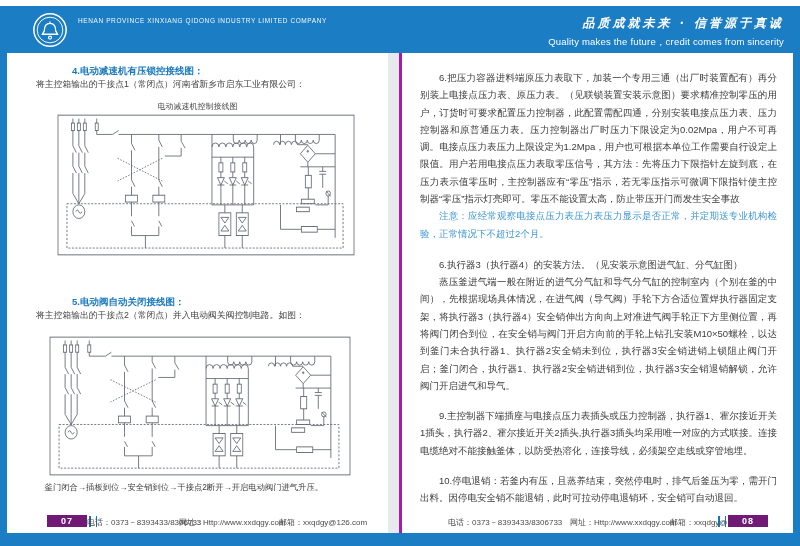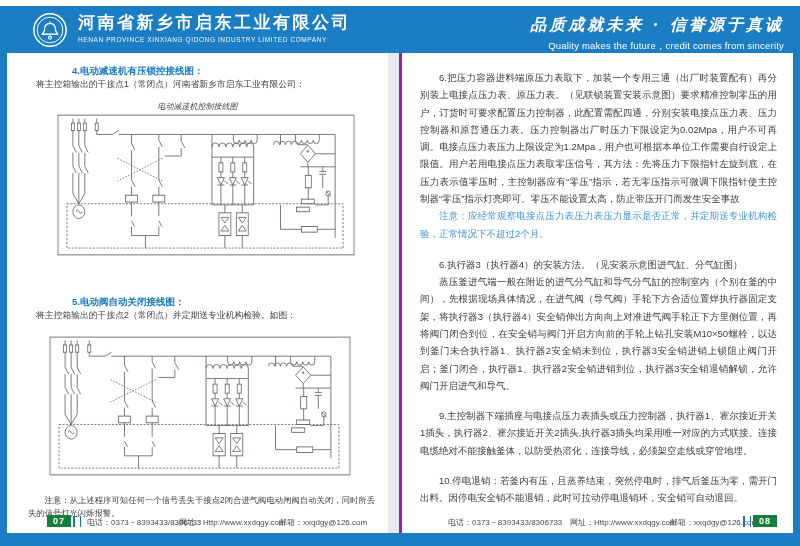--- a/index.html
+++ b/index.html
@@ -10,47 +10,47 @@
   }
   .top-margin{position:absolute;top:0;left:0;right:0;height:6px;background:#ffffff;}
   
   .header{position:absolute;top:6px;left:0;right:0;height:47px;}
   .logo{position:absolute;top:5px;left:31px;width:38px;height:38px;}
   .company{position:absolute;top:8px;left:78px;color:#ffffff;}
   .company-cn{font-size:17px;font-weight:bold;letter-spacing:2.5px;line-height:1.1;}
   .company-en{font-size:6.5px;letter-spacing:0.6px;margin-top:3px;opacity:.95;}
   .slogan{position:absolute;top:9px;right:16px;color:#ffffff;text-align:right;}
   .slogan-cn{font-family:"DejaVu Serif",serif;font-style:italic;font-weight:bold;
-    font-size:16px;letter-spacing:3px;}
+    font-size:12px;letter-spacing:3px;}
   .slogan-en{font-size:9.5px;margin-top:4px;letter-spacing:0.2px;text-align:right;}
   
   .content{position:absolute;top:53px;left:7px;right:7px;bottom:13px;background:#e7eaec;}
   .page{position:absolute;top:0;bottom:0;background:#ffffff;}
   .page-left{left:0;width:381px;}
   .page-right{right:0;width:391px;border-left:3px solid #a21caf;}
   
   .sec-title{position:absolute;left:29px;font-size:9.5px;font-weight:bold;color:#1a79bf;margin-left:36px;}
   .sec-intro{position:absolute;left:29px;right:12px;font-size:8.8px;color:#3c3c3c;}
-  .diag-title{position:absolute;left:0;right:0;text-align:center;font-size:8px;color:#4a4a4a;font-style:italic;}
+  .diag-title{position:absolute;left:0;right:0;text-align:center;font-size:8px;color:#4a4a4a;}
   .diagram{position:absolute;border:0;}
   .diagram svg{display:block;width:100%;height:100%;}
   .note{position:absolute;font-size:8.3px;line-height:1.6;color:#3c3c3c;
     text-align:justify;text-indent:2em;}
   
   .rp-text{position:absolute;top:16px;left:18px;right:16px;font-size:9.5px;
     line-height:1.82;color:#3b3b3b;text-align:justify;}
   .rp-text p{margin:0 0 13px 0;text-indent:2em;}
   .rp-text p.tight{margin-bottom:0;}
   .rp-text p.note-blue{color:#3f97d0;margin-bottom:14px;}
   
   .footer{position:absolute;bottom:2px;left:0;right:0;height:16px;
     font-size:8px;color:#4a4a4a;}
   .f-item{position:absolute;top:2px;white-space:nowrap;}
-  .pageno{display:inline-block;background:#15803d;color:#ffffff;font-weight:bold;
-    font-size:9px;padding:1px 6px;letter-spacing:1px;}
+  .pageno{display:inline-block;background:#701a75;color:#ffffff;font-weight:bold;
+    font-size:9px;padding:1px 14px;letter-spacing:1px;}
   .bars{display:inline-block;width:5px;height:11px;vertical-align:middle;
     border-left:2px solid #1673b9;border-right:1px solid #1673b9;margin:0 2px;}
   .hidden-defs{position:absolute;width:0;height:0;overflow:hidden;}
 </style>
 </head>
 <body>
 
 <svg class="hidden-defs" aria-hidden="true">
   <defs>
     <symbol id="circuit" viewBox="0 0 600 250">
@@ -143,21 +143,20 @@
       <svg viewBox="0 0 40 40">
         <g fill="none" stroke="#ffffff">
           <circle cx="20" cy="20" r="17" stroke-width="1.6"></circle>
           <circle cx="20" cy="20" r="13.5" stroke-width="1"></circle>
           <path stroke-width="1.4" d="M20 11 v2 M20 13 c4 0 6 3.5 6 8 l2 3.5 H12 l2 -3.5 c0 -4.5 2 -8 6 -8 Z"></path>
           <circle cx="20" cy="28" r="1.6" stroke-width="1.2"></circle>
         </g>
       </svg>
     </div>
     <div class="company">
-      <div class="company-cn">河南省新乡市启东工业有限公司</div>
       <div class="company-en">HENAN PROVINCE XINXIANG QIDONG INDUSTRY LIMITED COMPANY</div>
     </div>
     <div class="slogan">
       <div class="slogan-cn">品质成就未来 · 信誉源于真诚</div>
       <div class="slogan-en">Quality makes the future，credit comes from sincerity</div>
     </div>
   </div>
 
   <div class="content">
 
@@ -165,27 +164,27 @@
       <div class="sec-title" style="top:12px;">4.电动减速机有压锁控接线图：</div>
       <div class="sec-intro" style="top:26px;">将主控箱输出的干接点1（常闭点）河南省新乡市启东工业有限公司：</div>
       <div class="diag-title" style="top:48px;">电动减速机控制接线图</div>
       <div class="diagram" style="top:61px;left:50px;width:298px;height:142px;">
         <svg viewBox="0 0 600 250" preserveAspectRatio="none">
             <use href="#circuit"></use>
           </svg>
       </div>
 
       <div class="sec-title" style="top:243px;">5.电动阀自动关闭接线图：</div>
-      <div class="sec-intro" style="top:257px;">将主控箱输出的干接点2（常闭点）并定期送专业机构检验。如图：</div>
+      <div class="sec-intro" style="top:257px;">将主控箱输出的干接点2（常闭点）并入电动阀关阀控制电路。如图：</div>
       <div class="diagram" style="top:283px;left:42px;width:302px;height:140px;">
         <svg viewBox="0 0 600 250" preserveAspectRatio="none">
             <use href="#circuit"></use>
           </svg>
       </div>
-      <div class="note" style="top:441px;left:21px;right:13px;">注意：从上述程序可知任何一个信号丢失干接点2闭合进气阀电动闸阀自动关闭，同时所丢失的信号灯光闪烁报警。</div>
+      <div class="note" style="top:428px;left:21px;right:13px;">釜门闭合→插板到位→安全销到位→干接点2断开→开启电动阀门进气升压。</div>
 
       <div class="footer">
         <span class="f-item" style="left:40px;top:0;">
           <span class="pageno">07</span><span class="bars"></span>
         </span>
         <span class="f-item" style="left:80px;"><span>电话：</span><span>0373－8393433/8306733</span></span>
         <span class="f-item" style="left:172px;"><span>网址：</span><span>Http://www.xxdqgy.com</span></span>
         <span class="f-item" style="left:272px;"><span>邮箱：</span><span>xxqdgy@126.com</span></span>
       </div>
     </div>
@@ -197,20 +196,20 @@
         <p class="tight">6.执行器3（执行器4）的安装方法。（见安装示意图进气缸、分气缸图）</p>
         <p>蒸压釜进气端一般在附近的进气分气缸和导气分气缸的控制室内（个别在釜的中间），先根据现场具体情况，在进气阀（导气阀）手轮下方合适位置焊执行器固定支架，将执行器3（执行器4）安全销伸出方向向上对准进气阀手轮正下方里侧位置，再将阀门闭合到位，在安全销与阀门开启方向前的手轮上钻孔安装M10×50螺栓，以达到釜门未合执行器1、执行器2安全销未到位，执行器3安全销进销上锁阻止阀门开启；釜门闭合，执行器1、执行器2安全销进销到位，执行器3安全销退销解锁，允许阀门开启进气和导气。</p>
         <p>9.主控制器下端插座与电接点压力表插头或压力控制器，执行器1、霍尔接近开关1插头，执行器2、霍尔接近开关2插头,执行器3插头均采用唯一对应的方式联接。连接电缆绝对不能接触釜体，以防受热溶化，连接导线，必须架空走线或穿管地埋。</p>
         <p>10.停电退销：若釜内有压，且蒸养结束，突然停电时，排气后釜压为零，需开门出料。因停电安全销不能退销，此时可拉动停电退销环，安全销可自动退回。</p>
       </div>
 
       <div class="footer">
         <span class="f-item" style="left:46px;"><span>电话：</span><span>0373－8393433/8306733</span></span>
         <span class="f-item" style="left:168px;"><span>网址：</span><span>Http://www.xxdqgy.com</span></span>
         <span class="f-item" style="left:268px;"><span>邮箱：</span><span>xxqdgy@126.com</span></span>
-        <span class="f-item" style="right:16px;top:0;">
+        <span class="f-item" style="right:25px;top:0;">
           <span class="bars"></span><span class="pageno">08</span>
         </span>
       </div>
     </div>
 
   </div>
 </div>
 
 </body></html>

